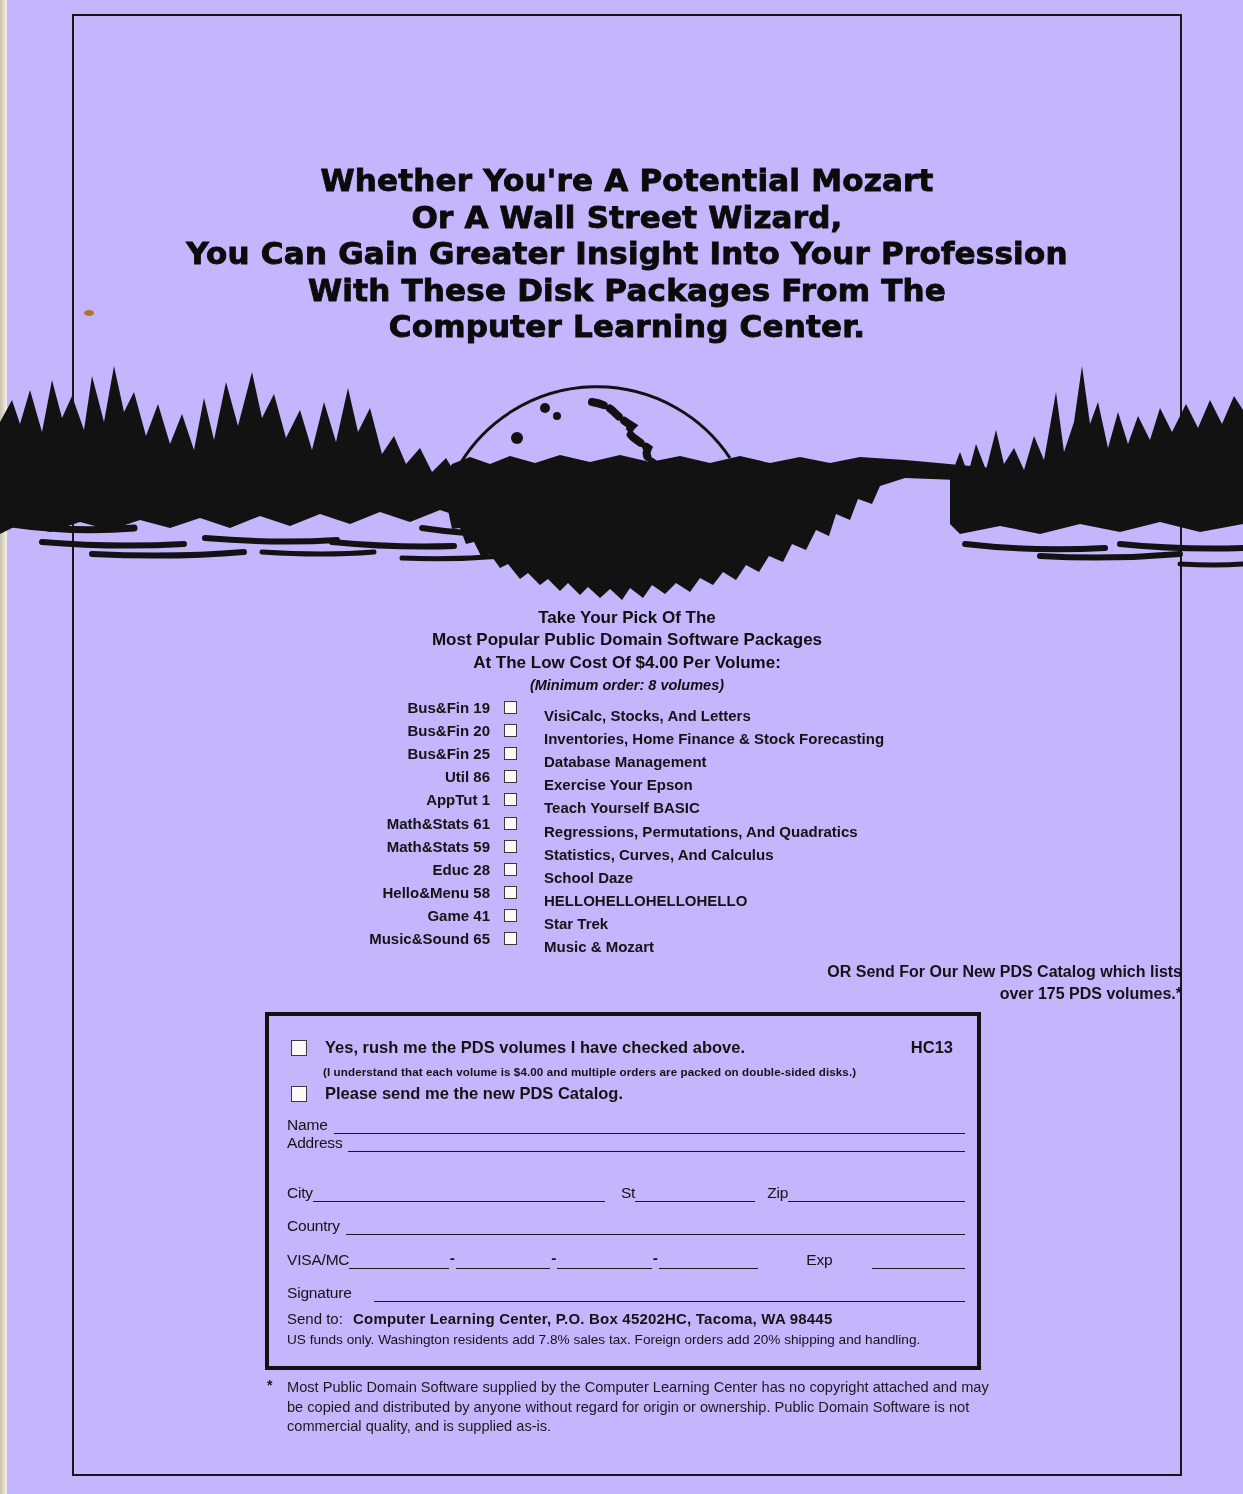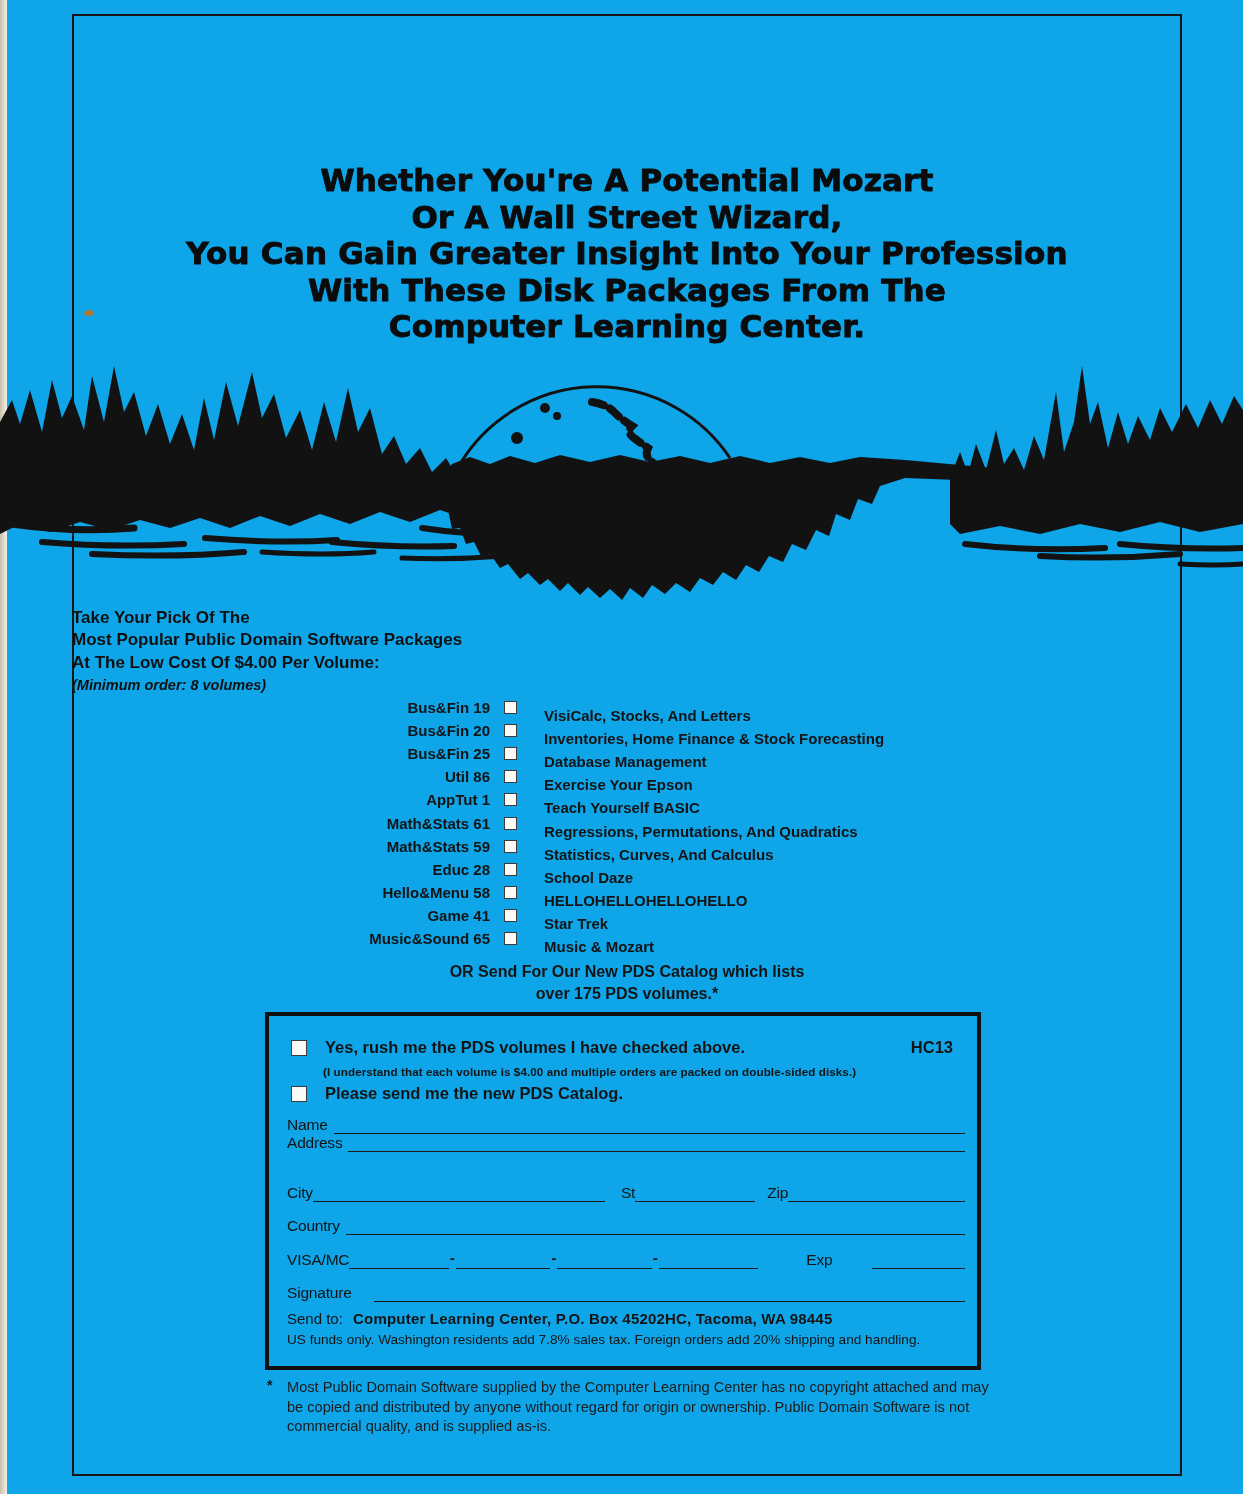--- a/index.html
+++ b/index.html
@@ -1,19 +1,19 @@
 <!DOCTYPE html>
 <html><head>
 <meta charset="utf-8">
 <style>
   html,body{margin:0;padding:0;background:#e8e6e0;}
   .sheet{
     position:relative;
     width:1243px;height:1494px;
-    background:#0ea5e9;
+    background:#c4b5fd;
     overflow:hidden;
     font-family:"Liberation Sans", sans-serif;
     color:#141414;
   }
   .scan-strip{
     position:absolute;left:0;top:0;width:7px;height:100%;
     background:linear-gradient(to right,#c9c0ac,#e4decf 60%,#f4f1e8);
   }
   .page-border{
     position:absolute;left:72px;top:14px;width:1106px;height:1458px;
@@ -26,34 +26,34 @@
   .headline{
     position:absolute;left:72px;top:162px;width:1110px;
     text-align:center;
     font-family:"DejaVu Sans", sans-serif;
     font-weight:900;font-size:31px;line-height:36.5px;
     color:#0b0b0b;-webkit-text-stroke:0.9px #0b0b0b;
     letter-spacing:0.2px;
   }
   .illustration{position:absolute;left:0;top:352px;width:1243px;height:256px;}
   .intro{
-    position:absolute;left:72px;top:607px;width:1110px;text-align:left;
+    position:absolute;left:72px;top:607px;width:1110px;text-align:center;
     font-weight:bold;font-size:17px;line-height:22.3px;color:#101010;
   }
   .intro .note{font-weight:bold;font-style:italic;font-size:14.5px;line-height:22px;}
   .pkg-list{position:absolute;left:310px;top:696px;width:600px;}
   .pkg-row{display:flex;align-items:center;height:23.1px;font-weight:bold;font-size:15px;}
   .pkg-name{width:180px;text-align:right;white-space:nowrap;}
   .pkg-check{
     flex:none;width:11px;height:11px;border:1.7px solid #3a3a3a;
     margin-left:14px;margin-right:27px;background:#fbfaf6;
   }
   .pkg-desc{white-space:nowrap;margin-top:16px;}
   .catalog-offer{
-    position:absolute;left:72px;top:961px;width:1110px;text-align:center;
+    position:absolute;left:72px;top:961px;width:1110px;text-align:right;
     font-weight:bold;font-size:16px;line-height:21.5px;
   }
   .order-form{
     position:absolute;left:265px;top:1012px;width:716px;height:358px;
     border:4.5px solid #111;box-sizing:border-box;background:transparent;
   }
   .opt-row{position:absolute;left:22px;display:flex;align-items:center;font-weight:bold;font-size:16.5px;}
   .form-check{
     flex:none;width:14px;height:14px;border:1.8px solid #3a3a3a;
     margin-right:18px;background:#fbfaf6;

